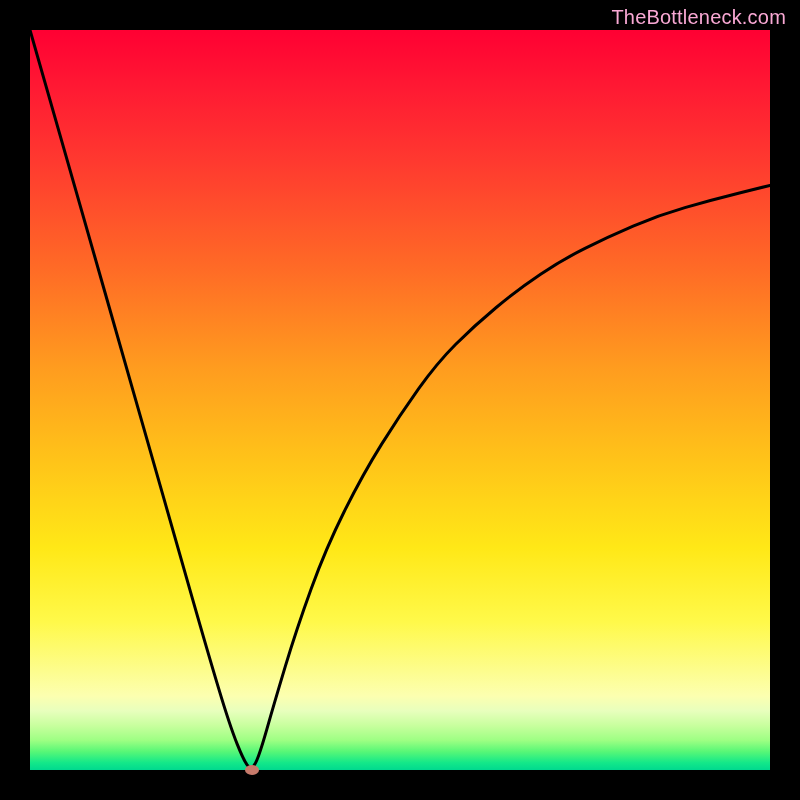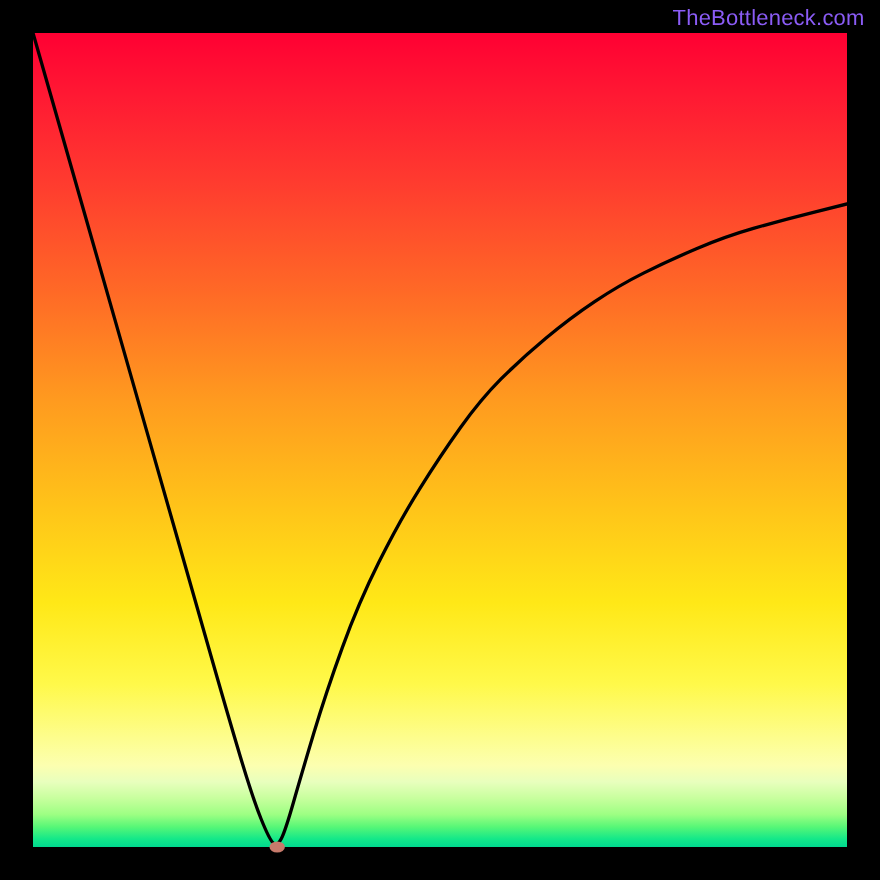--- a/index.html
+++ b/index.html
@@ -57,21 +57,21 @@
     width: 14px;
     height: 10px;
     border-radius: 50%;
     background: #c77a6b;
     transform: translate(-50%, -50%);
   }
   .watermark {
     position: absolute;
     top: 6px;
     right: 14px;
-    color: #8b5cf6;
+    color: #f9a8d4;
     font-size: 20px;
     font-weight: 500;
     letter-spacing: 0.2px;
     user-select: none;
   }
 </style>
 </head>
 <body>
 
 <div class="watermark">TheBottleneck.com</div>

